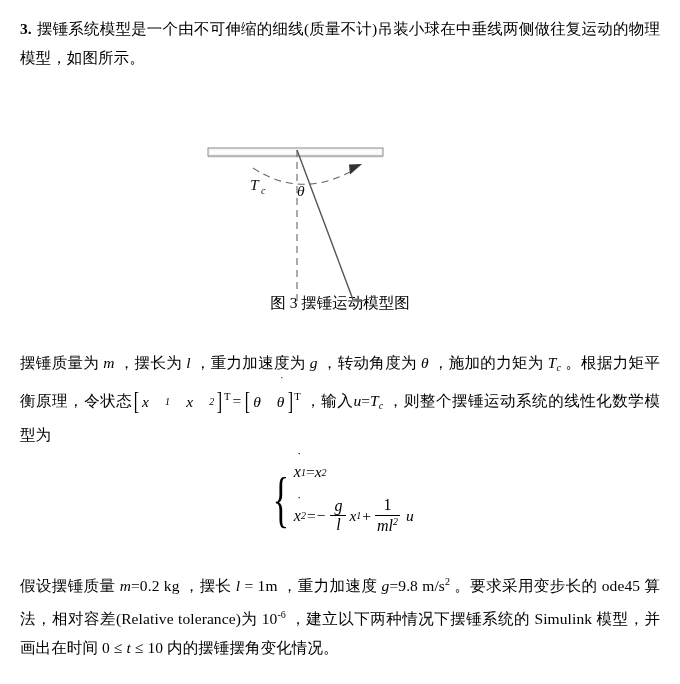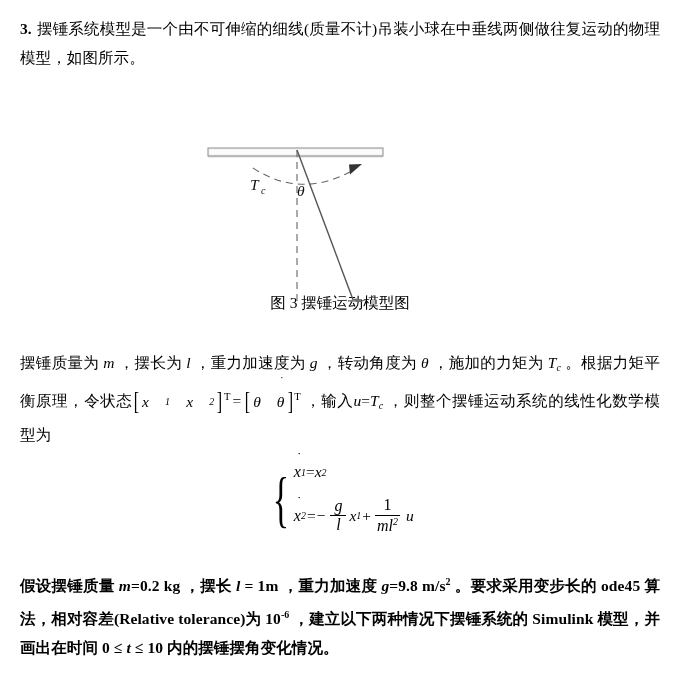--- a/index.html
+++ b/index.html
@@ -302,17 +302,17 @@
               <span class="top upright">1</span>
               <span class="bar"></span>
               <span class="bot"><span>ml</span><sup class="msup">2</sup></span>
             </span>
             <span class="mi" style="margin-left:3px;">u</span>
         </div>
       </div>
     </div>
   </div>
 
-  <div class="para" style="margin-top:10px;font-weight:bold;">
+  <div class="para" style="margin-top:10px;">
     <span>假设摆锤质量 </span><span class="mi">m</span><span class="mup">=0.2 kg</span><span> ，摆长 </span><span class="mi">l</span><span class="mup"> = 1m</span><span> ，重力加速度 </span><span class="mi">g</span><span class="mup">=9.8 m/s</span><sup class="msup">2</sup><span> 。要求采用变步长的 ode45 算法，相对容差(Relative tolerance)为 </span><span class="mup">10</span><sup class="msup">-6</sup><span> ，建立以下两种情况下摆锤系统的 Simulink 模型，并画出在时间 </span><span class="mup">0 ≤ </span><span class="mi">t</span><span class="mup"> ≤ 10</span><span> 内的摆锤摆角变化情况。</span>
   </div>
 
 </div>
 
 </body></html>

